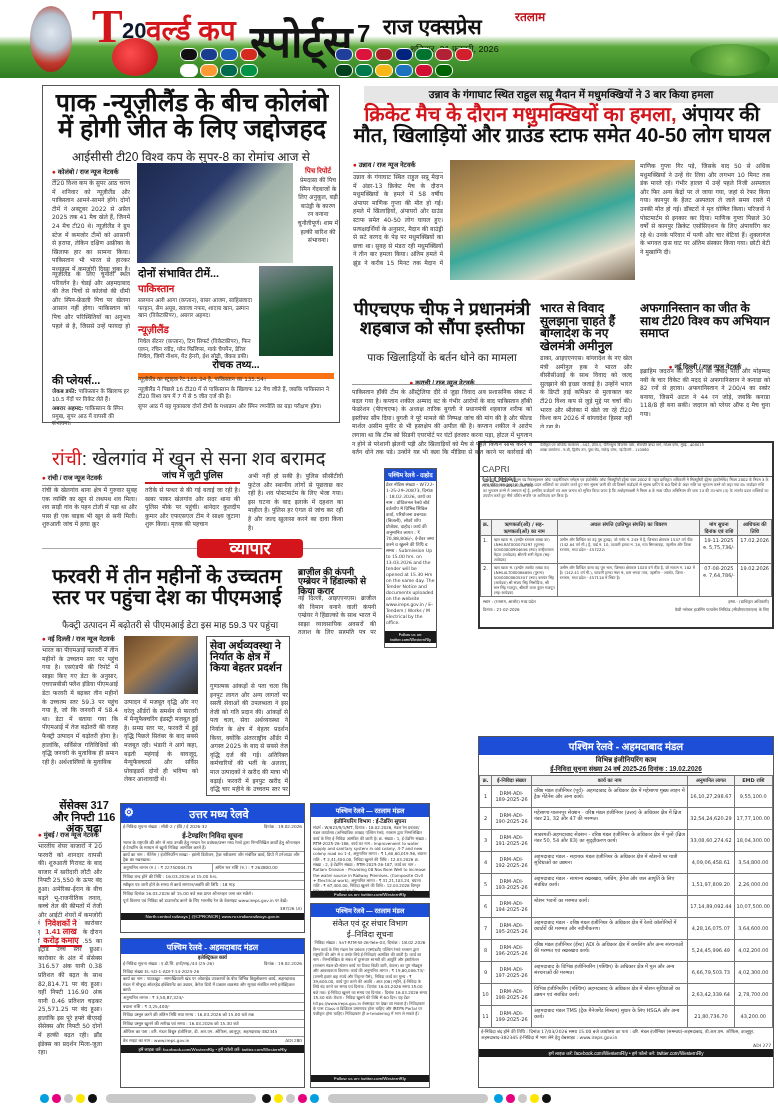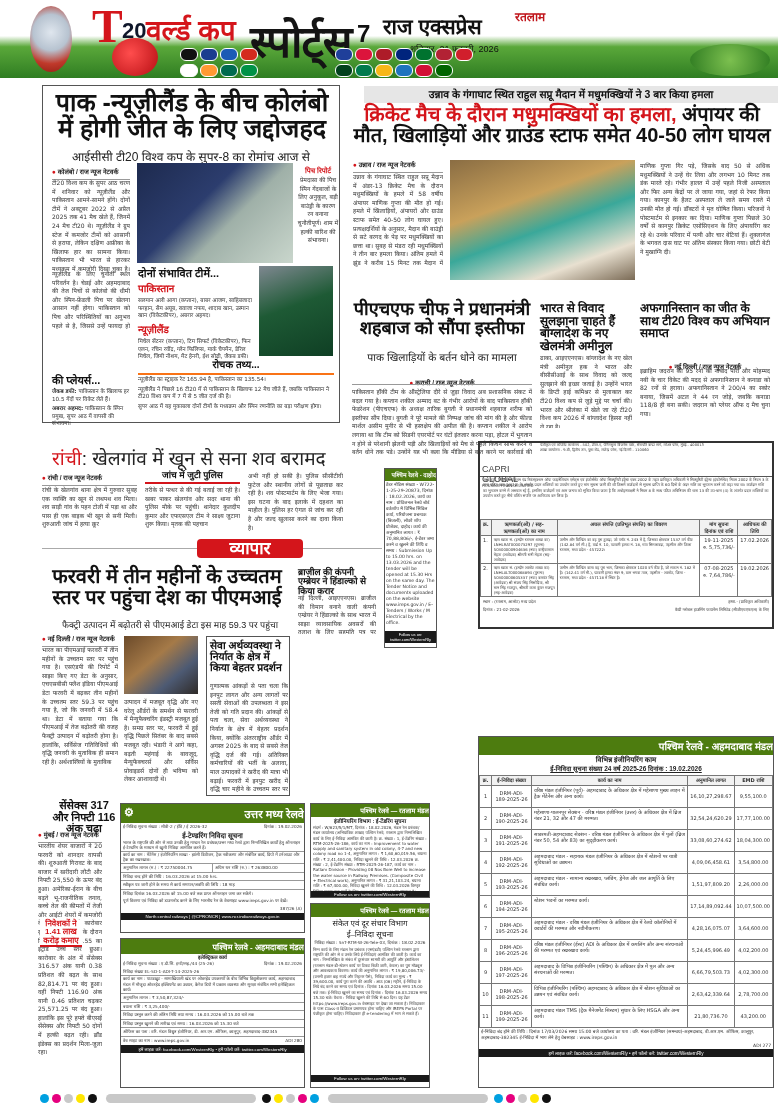--- a/index.html
+++ b/index.html
@@ -24,21 +24,21 @@
 .red{color:#d4151b}
 .byline{font:bold 6.5px "Liberation Sans",sans-serif;color:#222;border-bottom:1px solid #999;padding-bottom:3px}
 .byline:before{content:"● ";color:#d4151b}
 .txt{font:6px/8.6px "DejaVu Sans",sans-serif;color:#333;text-align:justify}
 .photo{background:#888}
 .ph1{background:linear-gradient(135deg,#1d2a4e 0,#2c3d6e 40%,#9fb0a8 60%,#c9d6cc 100%)}
 .ph2{background:linear-gradient(160deg,#8a6d43 0,#c9a15b 35%,#3aa89a 55%,#e8e0d0 80%,#7a6a55 100%)}
 .ph3{background:linear-gradient(160deg,#7f8891 0,#1e5a35 45%,#0f3f24 100%)}
 .ph4{background:linear-gradient(140deg,#6b4a2a,#a57a48 40%,#4d5a73 70%,#2f2a27)}
 .sectionbar{background:#d4151b;color:#fff;font:bold 17px "Liberation Sans",sans-serif;text-align:center;border-radius:4px}
-.railhead{background:#4d7c0f;color:#fff;font:bold 10px "Liberation Sans",sans-serif;text-align:right;padding:2px 0}
+.railhead{background:#1d4ed8;color:#fff;font:bold 10px "Liberation Sans",sans-serif;text-align:center;padding:2px 0}
 .railfoot{background:#1a1a1a;color:#fff;font:6px "Liberation Sans",sans-serif;text-align:center;padding:1px 0}
 .sm{font:5.6px/7.6px "DejaVu Sans",sans-serif;color:#333}
 .ctr{text-align:center}
 table{border-collapse:collapse;width:100%}
 td,th{border:1px solid #777;font:5px/6.5px "DejaVu Sans",sans-serif;padding:1px 2px;vertical-align:top;color:#333}
 th{font-weight:bold;text-align:center;background:#f2f2f2}
 .dot{display:inline-block;width:9px;height:9px;border-radius:50%;margin-right:3px}
 .bar{display:inline-block;height:9px;border-radius:5px;background:#c8c8c8}
 </style>
 </head>
@@ -97,21 +97,21 @@
 <div class="abs h-big red" style="left:138px;top:284px;font-size:10px">पाकिस्तान</div>
 <div class="abs sm" style="left:138px;top:297px;width:118px">सलमान अली आगा (कप्तान), बाबर आजम, साहिबजादा फरहान, सैम अयूब, ख्वाजा नफय, शादाब खान, उस्मान खान (विकेटकीपर), अबरार अहमद।</div>
 <div class="abs h-big red" style="left:138px;top:325px;font-size:10px">न्यूज़ीलैंड</div>
 <div class="abs sm" style="left:138px;top:338px;width:118px">मिचेल सेंटनर (कप्तान), टिम सिफर्ट (विकेटकीपर), फिन एलन, रचिन रवींद्र, ग्लेन फिलिप्स, मार्क चैपमैन, डेरिल मिचेल, जिमी नीशम, मैट हेनरी, ईश सोढ़ी, जैकब डफी।</div>
 <div class="abs photo ph3" style="left:259px;top:266px;width:74px;height:90px"></div>
 <div class="abs h-big" style="left:52px;top:375px;font-size:11px">की प्लेयर्स...</div>
 <div class="abs" style="left:52px;top:388px;width:80px">
   <div class="sm"><b>जैकब डफी:</b> <span>पाकिस्तान के खिलाफ हर 10.5 गेंदों पर विकेट लेते हैं।</span></div>
   <div class="sm" style="margin-top:2px"><b>अबरार अहमद:</b> <span>पाकिस्तान के स्पिन प्रमुख, सुपर आठ में वापसी की संभावना।</span></div>
 </div>
-<div class="abs h-big ctr" style="left:138px;top:360px;width:196px;font-size:10px;border-bottom:2px solid #f97316;padding-bottom:2px">रोचक तथ्य...</div>
+<div class="abs h-big ctr" style="left:138px;top:360px;width:196px;font-size:10px;border-bottom:6px solid #f97316;padding-bottom:2px">रोचक तथ्य...</div>
 <div class="abs" style="left:138px;top:376px;width:196px">
   <div class="sm">न्यूज़ीलैंड का स्ट्राइक रेट 165.94 है, पाकिस्तान का 135.54।</div>
   <div class="sm" style="margin-top:2px">न्यूज़ीलैंड ने पिछले 16 टी20 में से पाकिस्तान के खिलाफ 12 मैच जीते हैं, जबकि पाकिस्तान ने टी20 विश्व कप में 7 में से 5 जीत दर्ज की है।</div>
   <div class="sm" style="margin-top:2px">सुपर आठ में यह मुकाबला दोनों टीमों के मध्यक्रम और स्पिन रणनीति का बड़ा परीक्षण होगा।</div>
 </div>
 
 <div class="abs h-big" style="left:352px;top:104px;width:420px;font-size:20px;text-align:center"><span class="red">क्रिकेट मैच के दौरान मधुमक्खियों का हमला,</span><span> अंपायर की मौत, खिलाड़ियों और ग्राउंड स्टाफ समेत 40-50 लोग घायल</span></div>
 <div class="abs byline" style="left:353px;top:160px;width:90px">उन्नाव / राज न्यूज नेटवर्क</div>
 <div class="abs txt" style="left:353px;top:173px;width:90px;height:95px;overflow:hidden">उन्नाव के गंगाघाट स्थित राहुल सप्रू मैदान में अंडर-13 क्रिकेट मैच के दौरान मधुमक्खियों के हमले में 58 वर्षीय अंपायर माणिक गुप्ता की मौत हो गई। हमले में खिलाड़ियों, अंपायरों और ग्राउंड स्टाफ समेत 40-50 लोग घायल हुए। प्रत्यक्षदर्शियों के अनुसार, मैदान की बाउंड्री से सटे बरगद के पेड़ पर मधुमक्खियों का छत्ता था। सुबह से मंडरा रही मधुमक्खियों ने तीन बार हमला किया। अंतिम हमले में झुंड ने करीब 15 मिनट तक मैदान में अफरातफरी मचाई। बचने के प्रयास में</div>
 <div class="abs photo ph2" style="left:450px;top:160px;width:185px;height:120px"></div>

